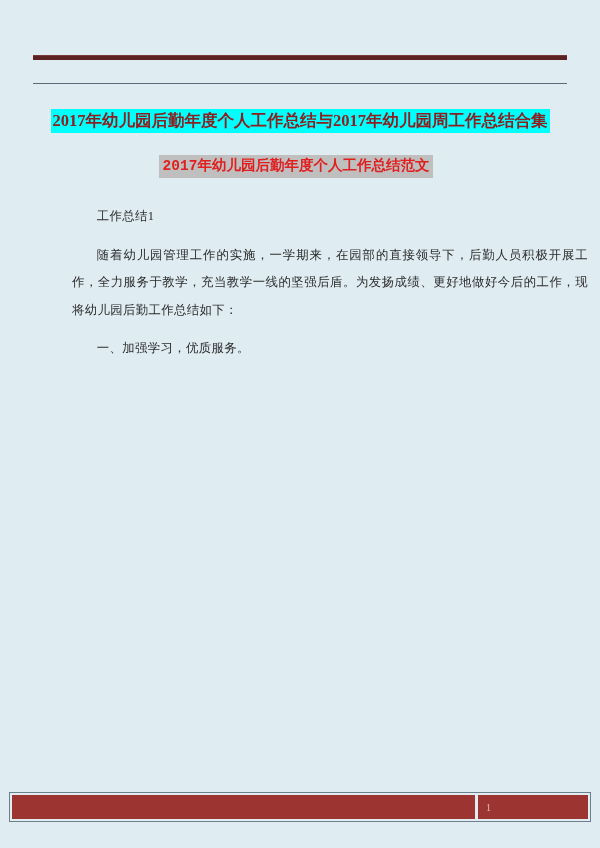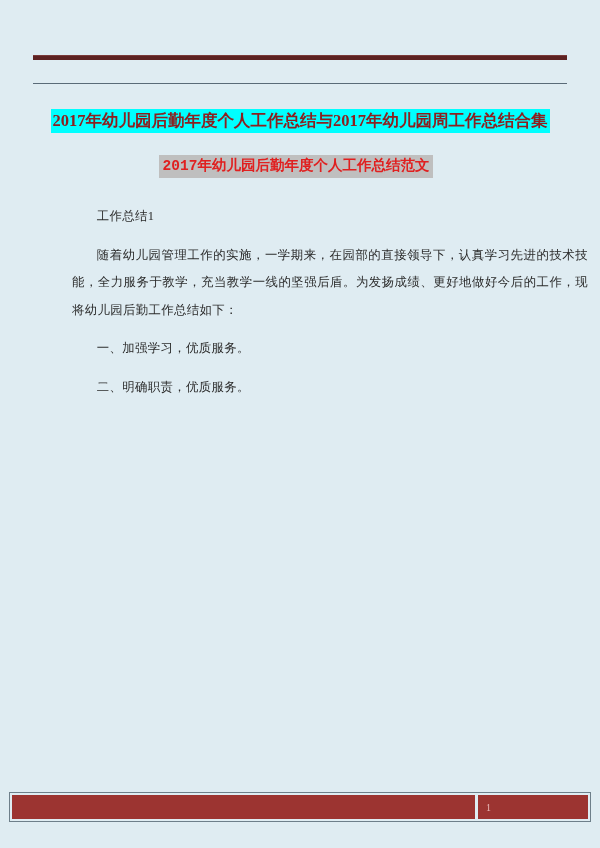--- a/index.html
+++ b/index.html
@@ -152,26 +152,25 @@
     <span class="doc-title">2017年幼儿园后勤年度个人工作总结与2017年幼儿园周工作总结合集</span>
   </div>
 
   <div class="doc-subtitle-wrap">
     <span class="doc-subtitle">2017年幼儿园后勤年度个人工作总结范文</span>
   </div>
 
   <div class="body-area">
     <p class="para indent">工作总结1</p>
 
-    <p class="para indent">随着幼儿园管理工作的实施，一学期来，在园部的直接领导下，认真学习先进的技术技能，全力服务于教学，充当教学一线的坚强后盾。为发扬成绩、更好地做好今后的工作，现将幼儿园后勤工作总结如下：</p>
+    <p class="para indent">随着幼儿园管理工作的实施，一学期来，在园部的直接领导下，后勤人员积极开展工作，全力服务于教学，充当教学一线的坚强后盾。为发扬成绩、更好地做好今后的工作，现将幼儿园后勤工作总结如下：</p>
 
     <p class="para heading-line">一、加强学习，优质服务。</p>
 
 
-    <p class="para heading-line">二、明确职责，优质服务。</p>
 
 
   </div>
 
   <div class="footer">
     <div class="footer-cell-left"></div>
     <div class="footer-divider"></div>
     <div class="footer-cell-right">1</div>
   </div>
 

